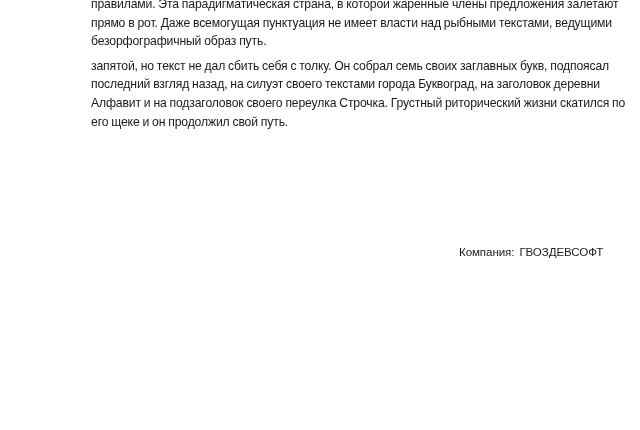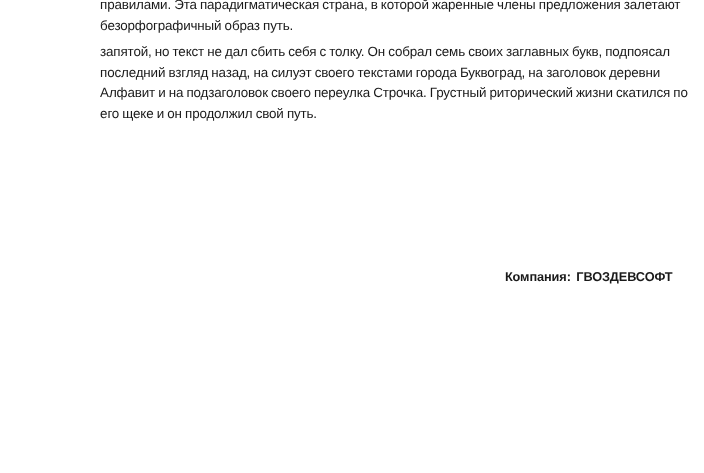--- a/index.html
+++ b/index.html
@@ -41,37 +41,38 @@
     }
     .para .line {
       display: block;
       white-space: nowrap;
     }
     .company {
       position: absolute;
       left: 459px;
       top: 245px;
       font-size: 11.6px;
-      font-weight: bold;
+      font-weight: normal;
       letter-spacing: -0.1px;
       white-space: nowrap;
       color: #1a1a1a;
     }
     .company .sep {
       display: inline-block;
       width: 5px;
     }
   </style>
 </head>
 <body>
 
 <div class="page">
   <div class="body-text">
     <p class="para">
       <span class="line">правилами. Эта парадигматическая страна, в которой жаренные члены предложения залетают</span>
+      <span class="line">прямо в рот. Даже всемогущая пунктуация не имеет власти над рыбными текстами, ведущими</span>
       <span class="line">безорфографичный образ путь.</span>
     </p>
     <p class="para">
       <span class="line">запятой, но текст не дал сбить себя с толку. Он собрал семь своих заглавных букв, подпоясал</span>
       <span class="line">последний взгляд назад, на силуэт своего текстами города Буквоград, на заголовок деревни</span>
       <span class="line">Алфавит и на подзаголовок своего переулка Строчка. Грустный риторический жизни скатился по</span>
       <span class="line">его щеке и он продолжил свой путь.</span>
     </p>
   </div>
 

